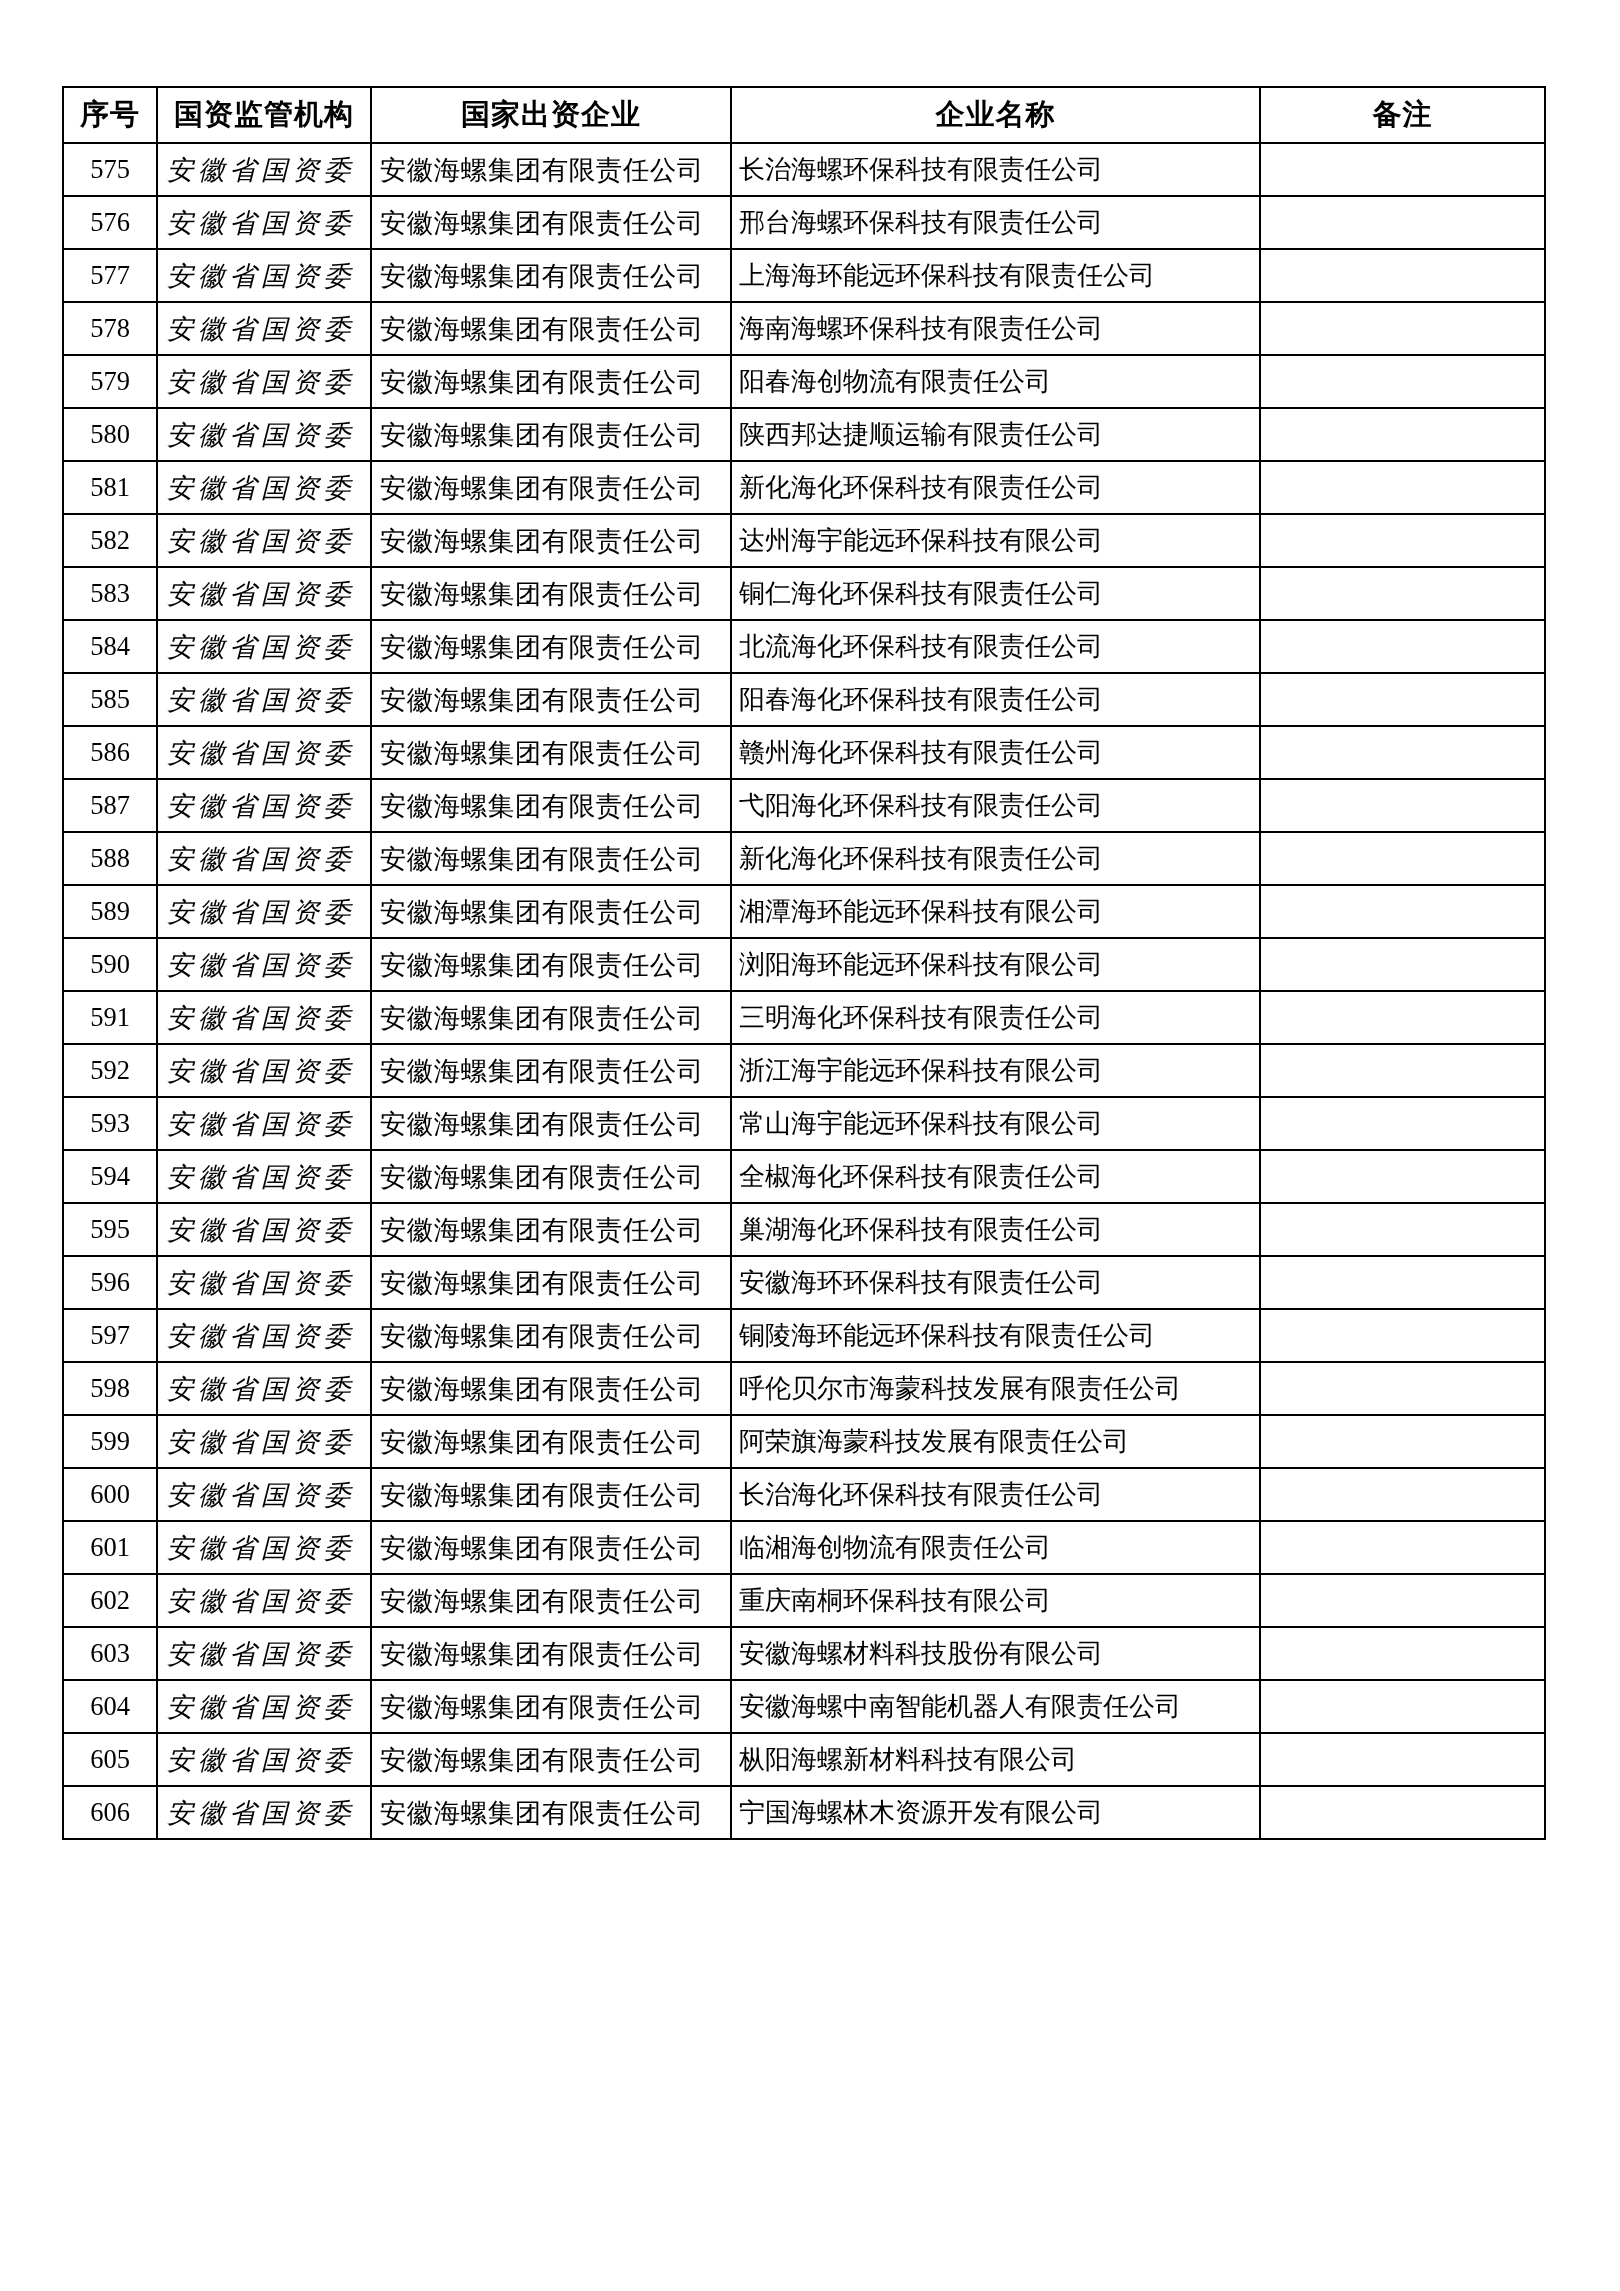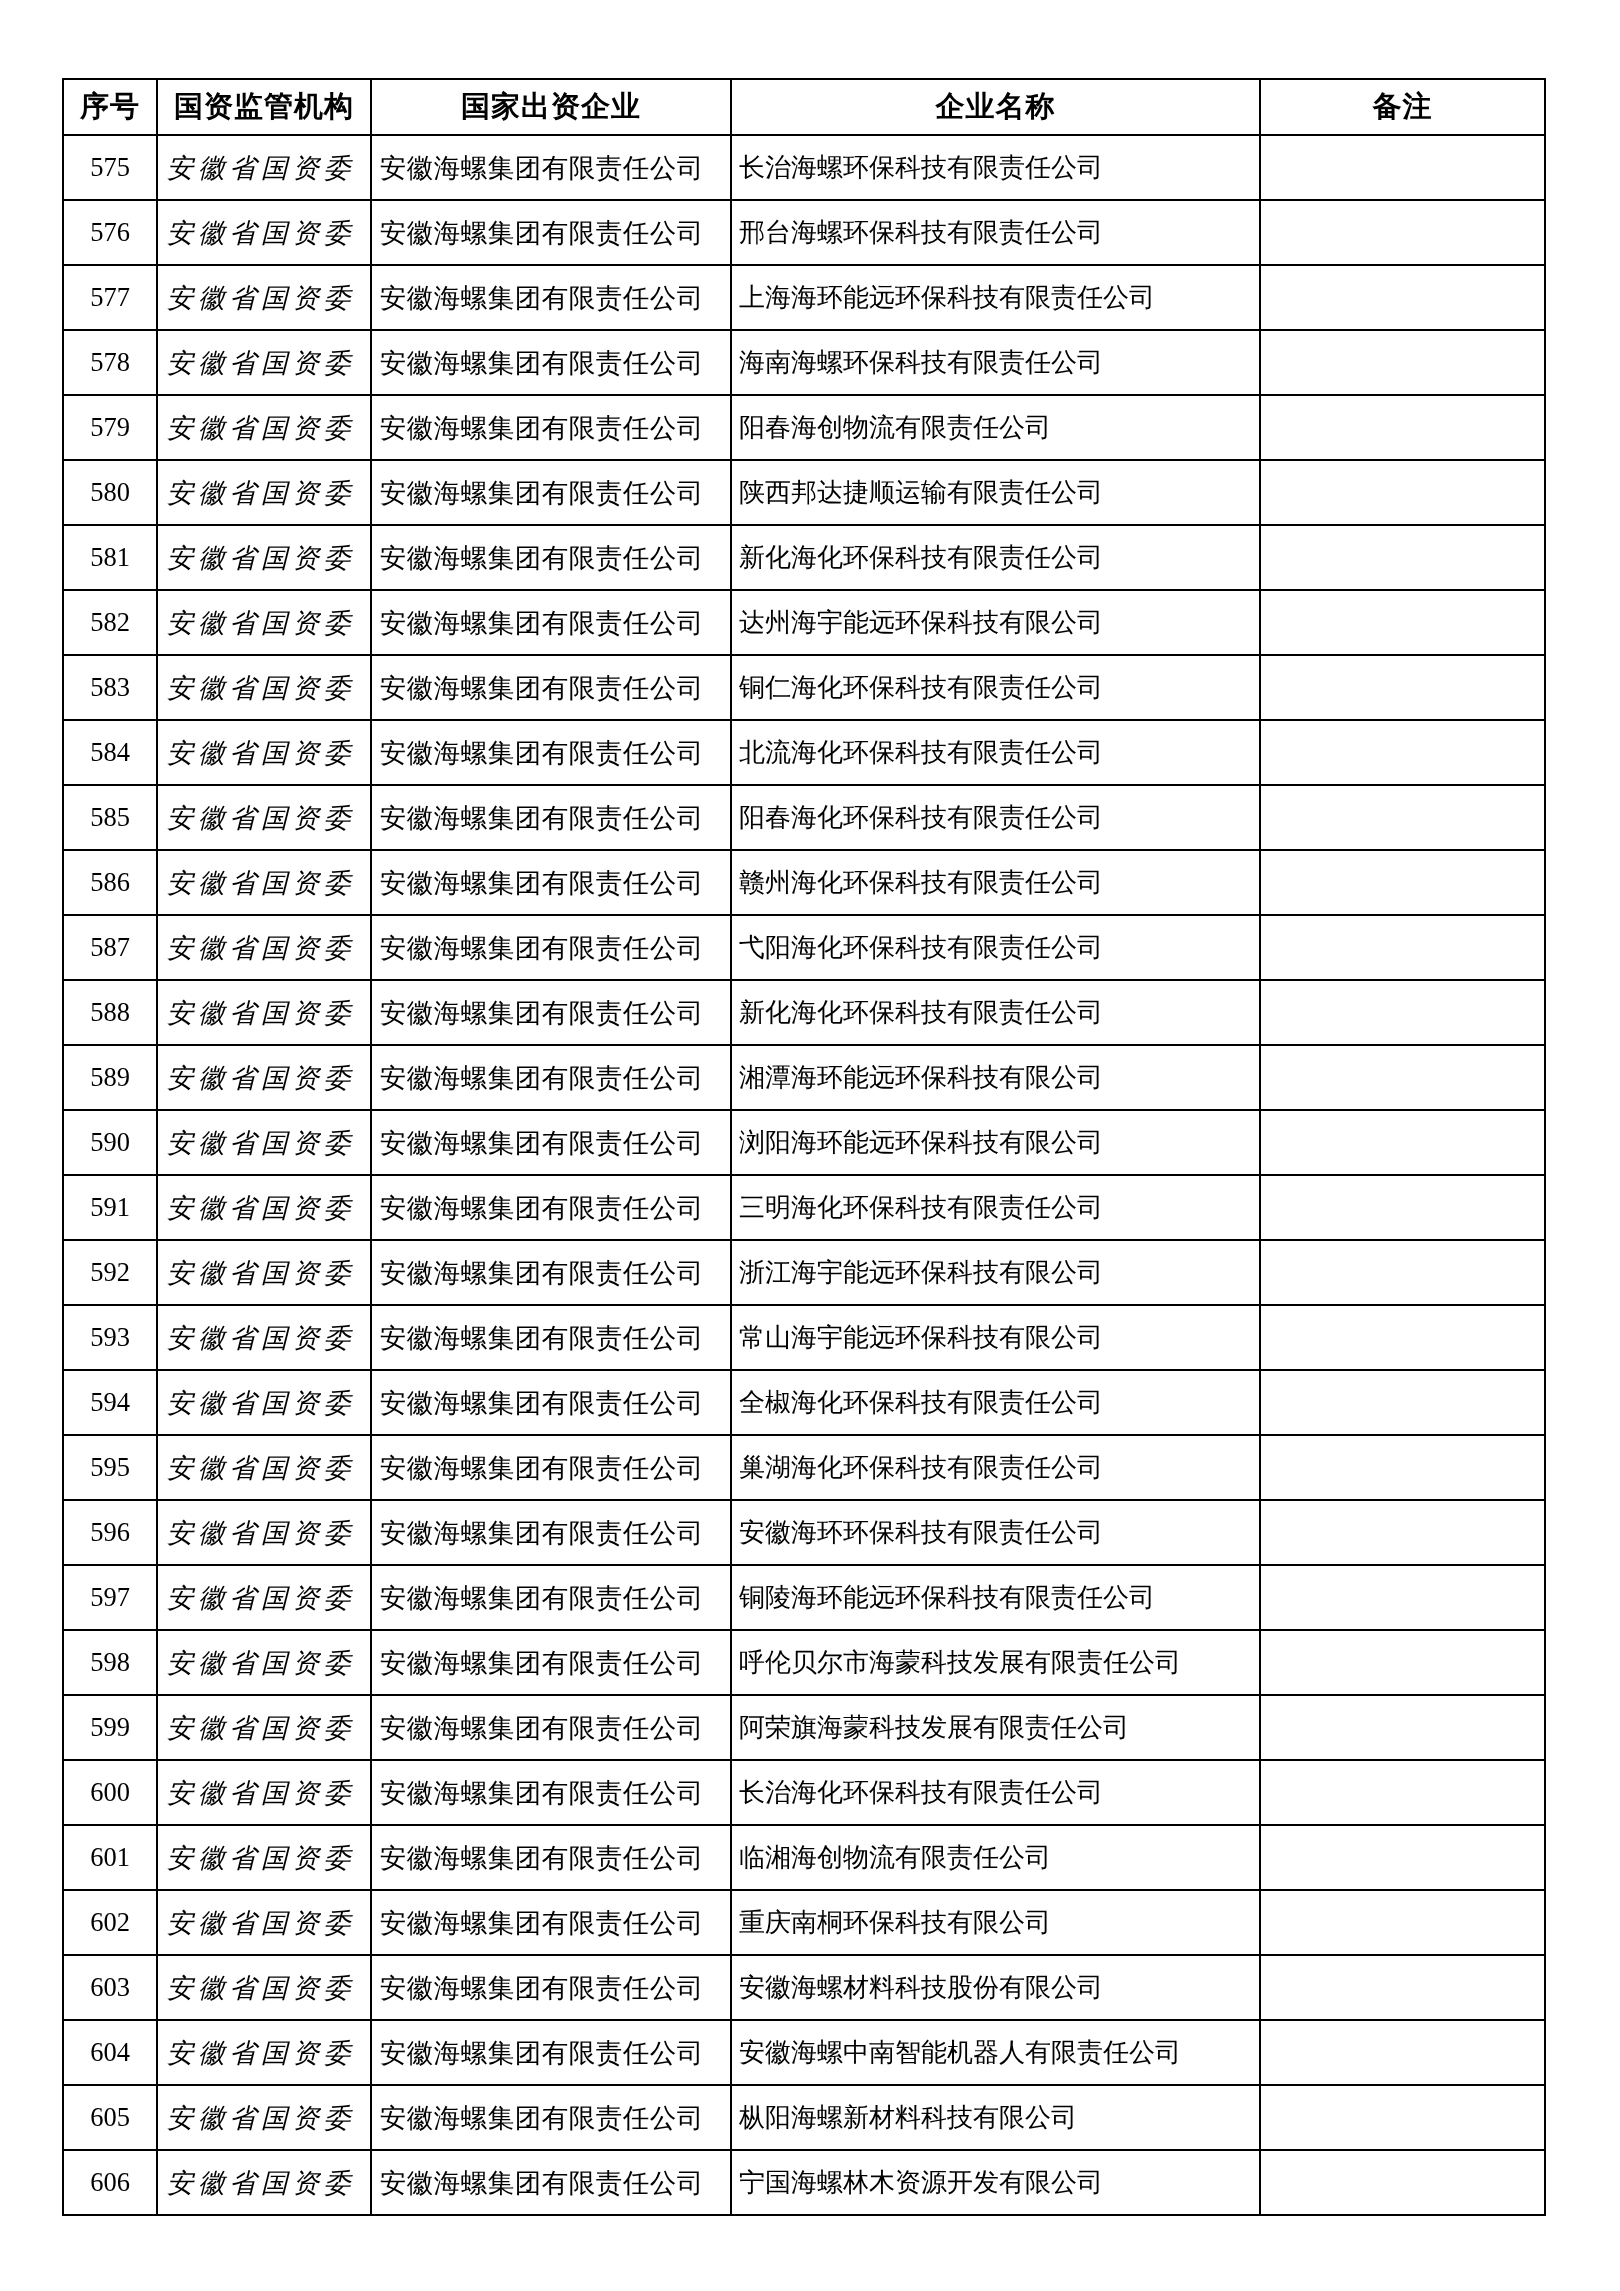--- a/index.html
+++ b/index.html
@@ -12,37 +12,37 @@
     width: 1620px;
     height: 2292px;
     background: #ffffff;
     overflow: hidden;
     font-family: "Liberation Serif", "DejaVu Serif", serif;
     color: #000000;
   }
   table.doc-table {
     position: absolute;
     left: 62px;
-    top: 78px;
+    top: 86px;
     width: 1482px;
     border-collapse: collapse;
     table-layout: fixed;
     border: 2.9px solid #000000;
     padding-left: 8px;
   }
   .doc-table th, .doc-table td {
     border: solid #000000;
     border-width: 2.9px 2px;
     padding: 0;
     vertical-align: middle;
     overflow: hidden;
     white-space: nowrap;
   }
   .doc-table thead tr { height: 56px; }
-  .doc-table tbody tr { height: 65px; margin-top: 35px; }
+  .doc-table tbody tr { height: 53px; margin-top: 35px; }
   .doc-table th {
     font-size: 29px;
     font-weight: bold;
     text-align: center;
     letter-spacing: 1px;
   }
   td.cell-no {
     text-align: center;
     font-size: 26.5px;
   }

